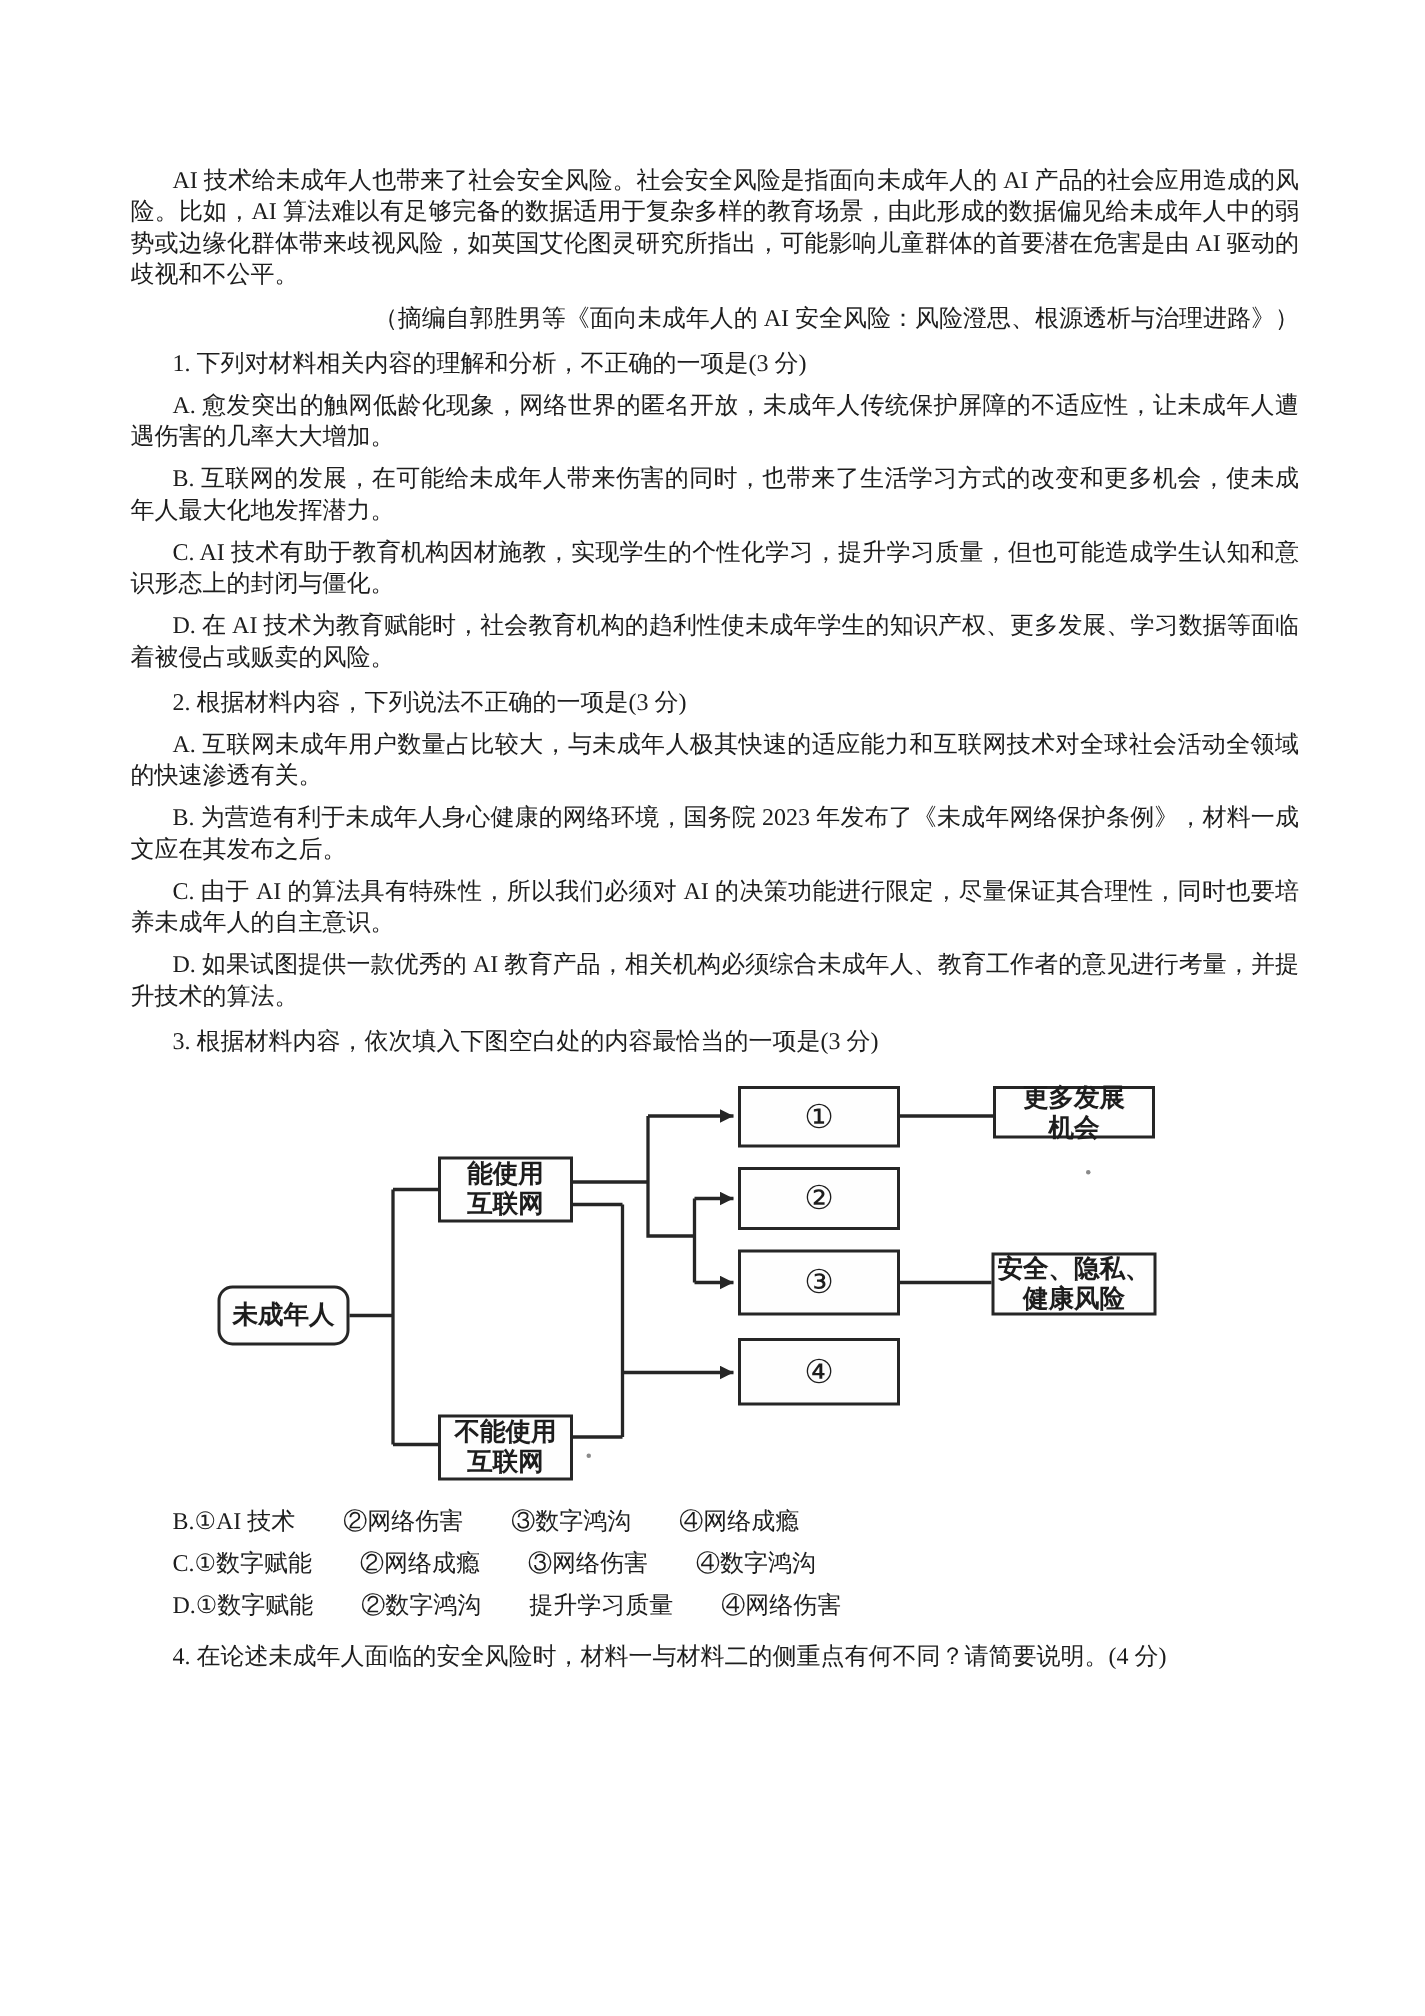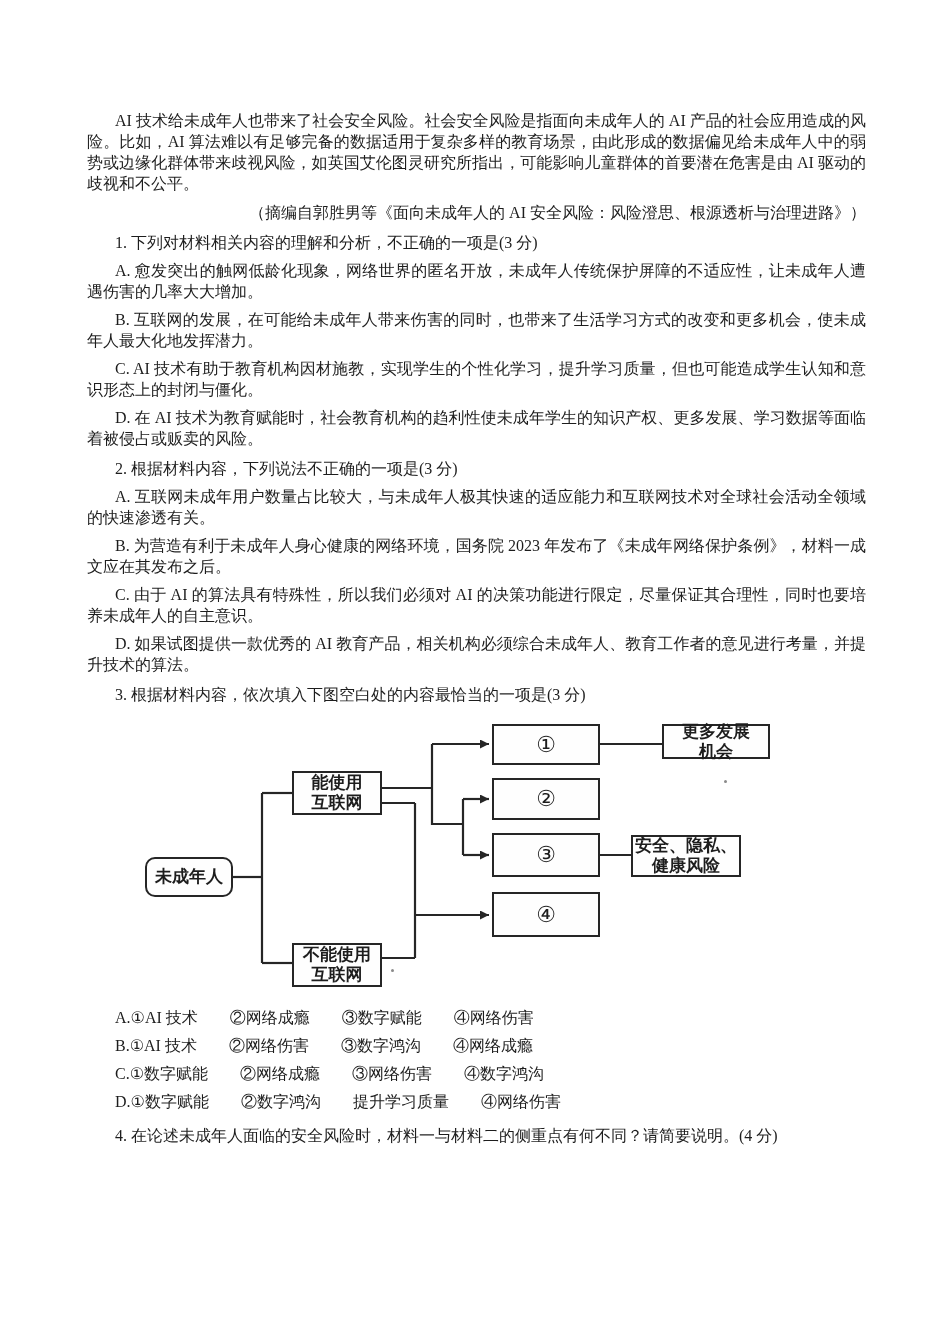--- a/index.html
+++ b/index.html
@@ -89,27 +89,26 @@
     <div class="node" style="left:205px;top:60px;width:90px;height:44px;">能使用
 互联网</div>
     <div class="node" style="left:205px;top:232px;width:90px;height:44px;">不能使用
 互联网</div>
     <div class="node num" style="left:405px;top:13px;width:108px;height:41px;">①</div>
     <div class="node num" style="left:405px;top:67px;width:108px;height:42px;">②</div>
     <div class="node num" style="left:405px;top:122px;width:108px;height:44px;">③</div>
     <div class="node num" style="left:405px;top:181px;width:108px;height:45px;">④</div>
     <div class="node" style="left:575px;top:13px;width:108px;height:35px;font-family:Liberation Serif, serif;">更多发展
 机会</div>
-    <div class="node" style="left:544px;top:124px;width:110px;height:42px;">安全、隐私、
+    <div class="node" style="left:574px;top:124px;width:110px;height:42px;">安全、隐私、
 健康风险</div>
 
     <i class="speck" style="left:637px;top:69px;"></i>
     <i class="speck" style="left:304px;top:258px;"></i>
   </div>
 
-  <p class="q3opt first">A.①AI 技术　　②网络成瘾　　③数字赋能　　④网络伤害</p>
   <p class="q3opt">B.①AI 技术　　②网络伤害　　③数字鸿沟　　④网络成瘾</p>
   <p class="q3opt">C.①数字赋能　　②网络成瘾　　③网络伤害　　④数字鸿沟</p>
   <p class="q3opt">D.①数字赋能　　②数字鸿沟　　提升学习质量　　④网络伤害</p>
 
   <p class="stem last">4. 在论述未成年人面临的安全风险时，材料一与材料二的侧重点有何不同？请简要说明。(4 分)</p>
 
 </main>
 
 </body></html>

